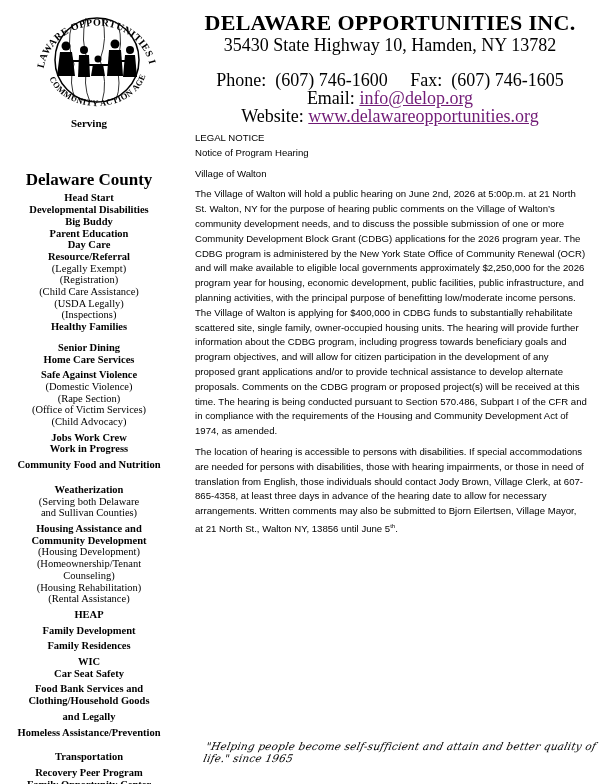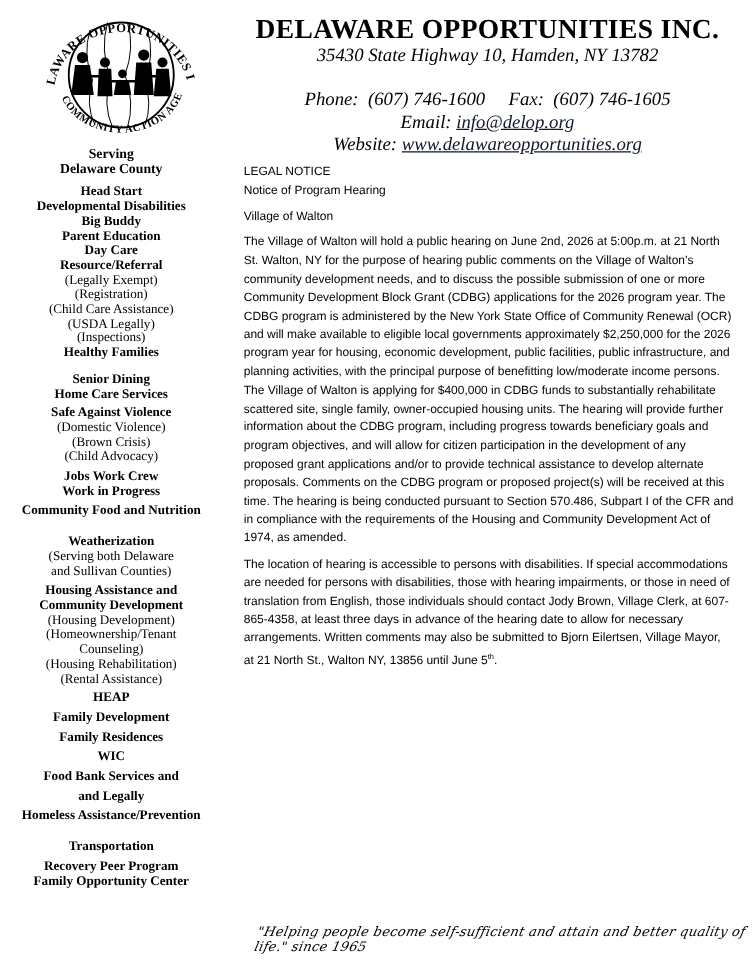--- a/index.html
+++ b/index.html
@@ -1,22 +1,22 @@
 <!DOCTYPE html>
 <html><head>
   <meta charset="utf-8">
   <style>
     html, body { margin: 0; padding: 0; background: #ffffff; }
     body { width: 603px; height: 784px; position: relative; overflow: hidden; color: #000; }
     .logo { position: absolute; left: 22px; top: 4px; width: 150px; height: 108px; }
     .header { position: absolute; left: 180px; top: 10px; width: 420px; text-align: center; font-family: "Liberation Serif", serif; }
     .org-name { font-size: 22px; font-weight: bold; letter-spacing: 0.3px; line-height: 26px; }
-    .hdr-line { font-size: 15px; line-height: 18px; font-style: italic; }
+    .hdr-line { font-size: 18px; line-height: 18px; }
     .hdr-gap { height: 17px; }
-    .link { color: #0f172a; text-decoration: underline; }
+    .link { color: #701a75; text-decoration: underline; }
     .sidebar { position: absolute; left: 0; top: 118px; width: 178px; text-align: center; font-family: "Liberation Serif", serif; font-size: 10.5px; line-height: 11.7px; }
     .grp { margin-bottom: 4px; }
     .b { font-weight: bold; }
     .spacer { height: 9px; }
     .main { position: absolute; left: 195px; top: 131px; width: 392px; font-family: "Liberation Sans", sans-serif; font-size: 9.6px; line-height: 14.8px; }
     .main p { margin: 0 0 6px 0; }
     .main p.tight { margin: 0; }
     .tagline { position: absolute; left: 205px; top: 740px; font-family: "DejaVu Serif", serif; font-style: italic; font-size: 10.5px; letter-spacing: 0.2px; transform: skewX(-12deg); }
     sup { font-size: 6px; }
   </style>
@@ -70,21 +70,21 @@
   </div>
   <div class="hdr-line">
     <span>Website:</span>
     <span class="link">www.delawareopportunities.org</span>
   </div>
 </div>
 
 <div class="sidebar">
   <div class="grp">
     <div class="b" style="font-size:11px;">Serving</div>
-    <div class="b" style="font-size:11px;">Delaware County</div>
+    <div class="b" style="font-size:17px;margin-top:44px;">Delaware County</div>
   </div>
   <div class="spacer" style="height:3px"></div>
   <div>
     <div class="b">Head Start</div>
     <div class="b">Developmental Disabilities</div>
     <div class="b">Big Buddy</div>
     <div class="b">Parent Education</div>
     <div class="b">Day Care</div>
     <div class="b">Resource/Referral</div>
     <div>(Legally Exempt)</div>
@@ -95,21 +95,22 @@
     <div class="b">Healthy Families</div>
   </div>
   <div class="spacer"></div>
   <div class="grp">
     <div class="b">Senior Dining</div>
     <div class="b">Home Care Services</div>
   </div>
   <div class="grp">
     <div class="b">Safe Against Violence</div>
     <div>(Domestic Violence)</div>
-    <div>(Brown Crisis)</div>
+    <div>(Rape Section)</div>
+    <div>(Office of Victim Services)</div>
     <div>(Child Advocacy)</div>
   </div>
   <div class="grp">
     <div class="b">Jobs Work Crew</div>
     <div class="b">Work in Progress</div>
   </div>
   <div class="grp">
     <div class="b">Community Food and Nutrition</div>
   </div>
   <div class="spacer"></div>
@@ -131,23 +132,25 @@
     <div class="b">HEAP</div>
   </div>
   <div class="grp">
     <div class="b">Family Development</div>
   </div>
   <div class="grp">
     <div class="b">Family Residences</div>
   </div>
   <div class="grp">
     <div class="b">WIC</div>
+    <div class="b">Car Seat Safety</div>
   </div>
   <div class="grp">
     <div class="b">Food Bank Services and</div>
+    <div class="b">Clothing/Household Goods</div>
   </div>
   <div class="grp">
     <div class="b">and Legally</div>
   </div>
   <div class="grp">
     <div class="b">Homeless Assistance/Prevention</div>
   </div>
   <div class="spacer"></div>
   <div class="grp">
     <div class="b">Transportation</div>

